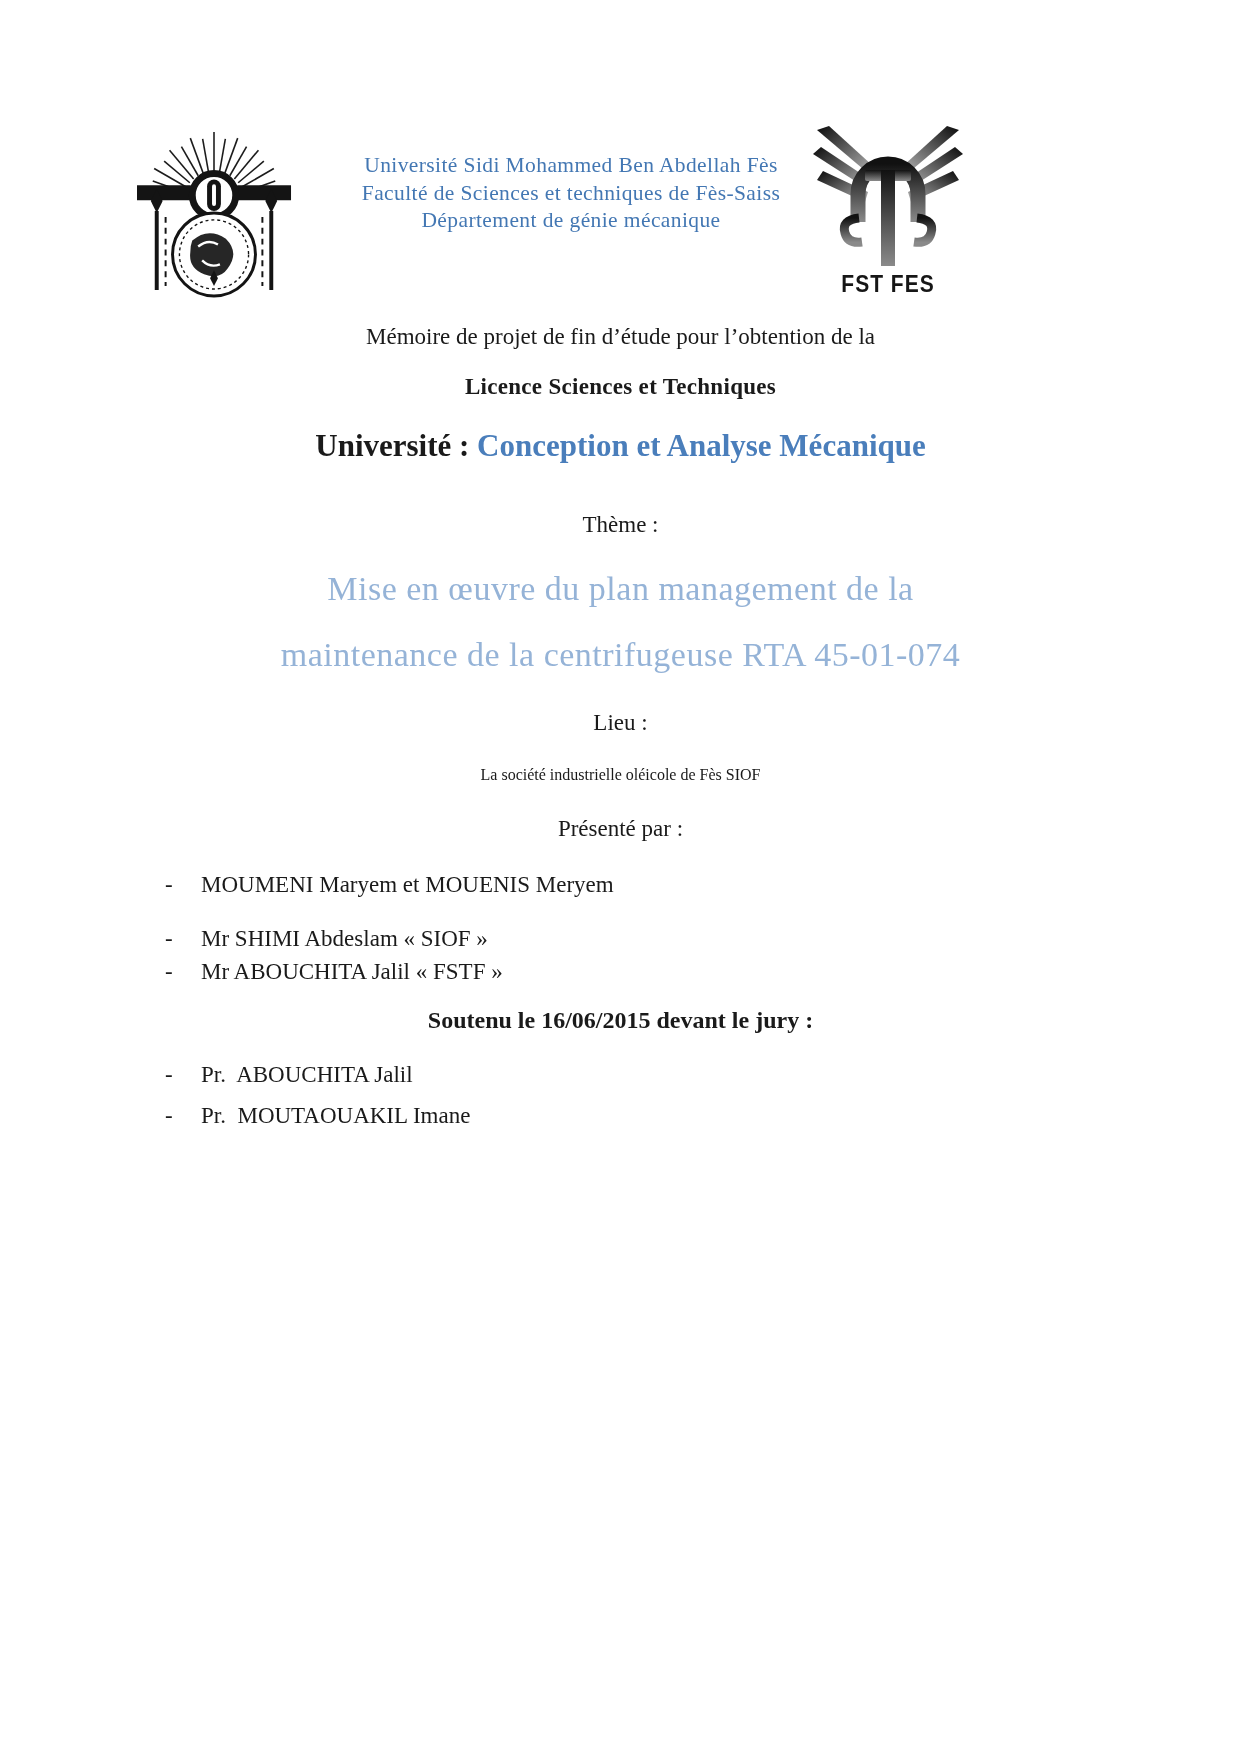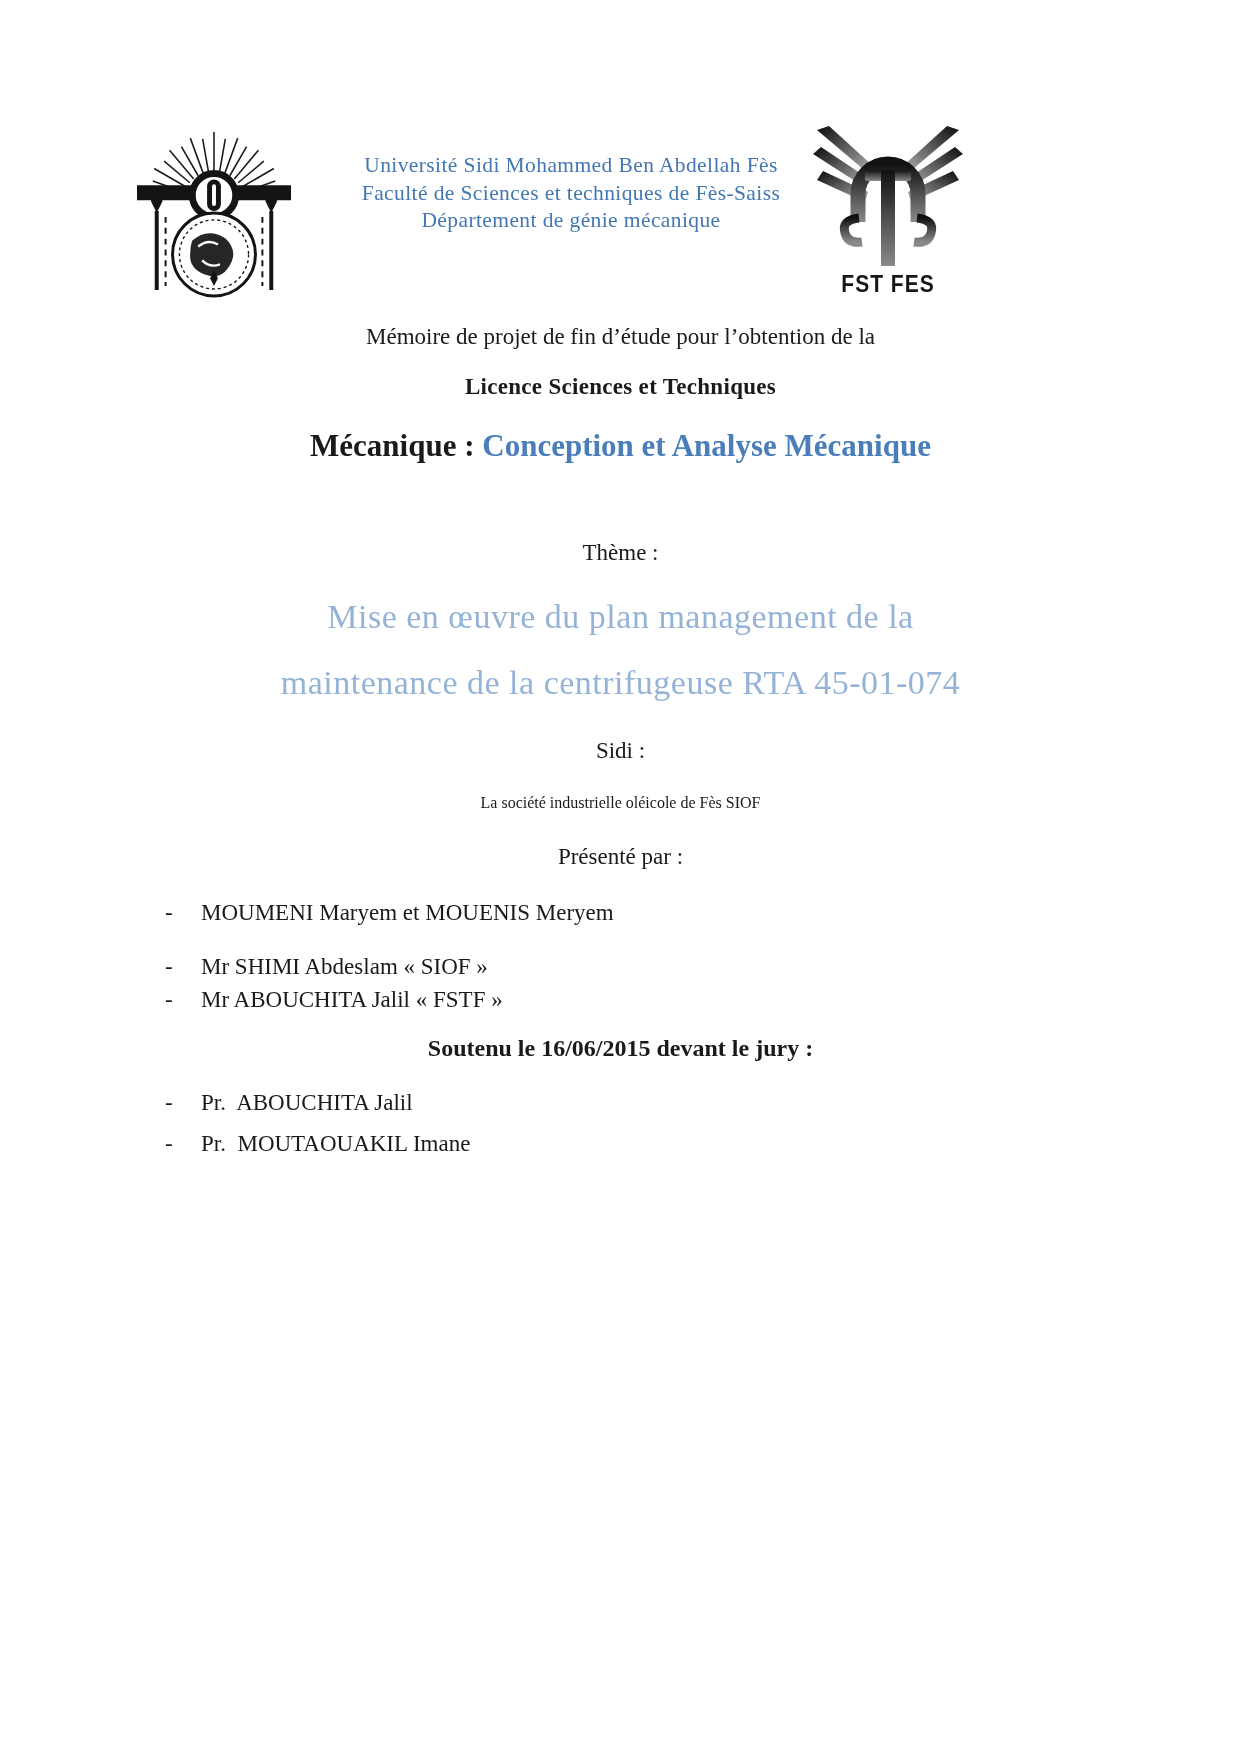--- a/index.html
+++ b/index.html
@@ -44,21 +44,21 @@
     letter-spacing:1px;
     color:#161616;
     transform:scaleY(1.15);
   }
   
   .content { padding-top:22px; text-align:center; }
   .intro       { font-size:23px; }
   .licence     { margin-top:24px; font-size:23px; font-weight:bold; letter-spacing:0.3px; }
   .speciality  { margin-top:28px; font-size:31px; font-weight:bold; }
   .speciality .accent { color:#4a7ebb; }
-  .theme-label { margin-top:76px; font-size:23px; }
+  .theme-label { margin-top:48px; font-size:23px; }
   .theme-title { color:#95b3d7; font-size:34px; letter-spacing:0.5px; }
   .theme-line1 { margin-top:32px; }
   .theme-line2 { margin-top:28px; }
   .lieu-label  { margin-top:36px; font-size:23px; }
   .place       { margin-top:30px; font-size:16px; }
   .presented   { margin-top:32px; font-size:23px; }
   .encadre     { margin-top:14px; font-size:23px; }
   .soutenu     { margin-top:22px; font-size:24px; font-weight:bold; }
   .dash-item {
     display:flex;
@@ -160,28 +160,28 @@
       <div class="fst-caption">FST FES</div>
     </div>
   </div>
 
   <div class="content">
 
     <div class="intro">Mémoire de projet de fin d’étude pour l’obtention de la</div>
 
     <div class="licence">Licence Sciences et Techniques</div>
 
-    <div class="speciality"><span>Mécanique : </span><span class="accent">Conception et Analyse Mécanique</span></div>
+    <div class="speciality"><span>Université : </span><span class="accent">Conception et Analyse Mécanique</span></div>
 
     <div class="theme-label">Thème :</div>
 
     <div class="theme-title theme-line1">Mise en œuvre du plan management de la</div>
     <div class="theme-title theme-line2">maintenance de la centrifugeuse RTA 45-01-074</div>
 
-    <div class="lieu-label">Sidi :</div>
+    <div class="lieu-label">Lieu :</div>
 
     <div class="place">La société industrielle oléicole de Fès SIOF</div>
 
     <div class="presented">Présenté par :</div>
 
     <div class="dash-item author-item">
       <span class="dash">-</span>
       <span>MOUMENI Maryem et MOUENIS Meryem</span>
     </div>
 

